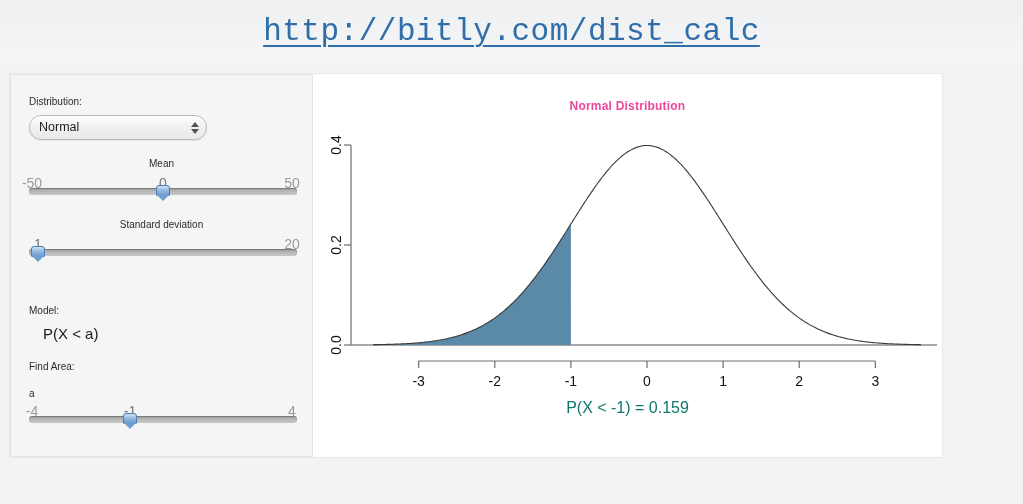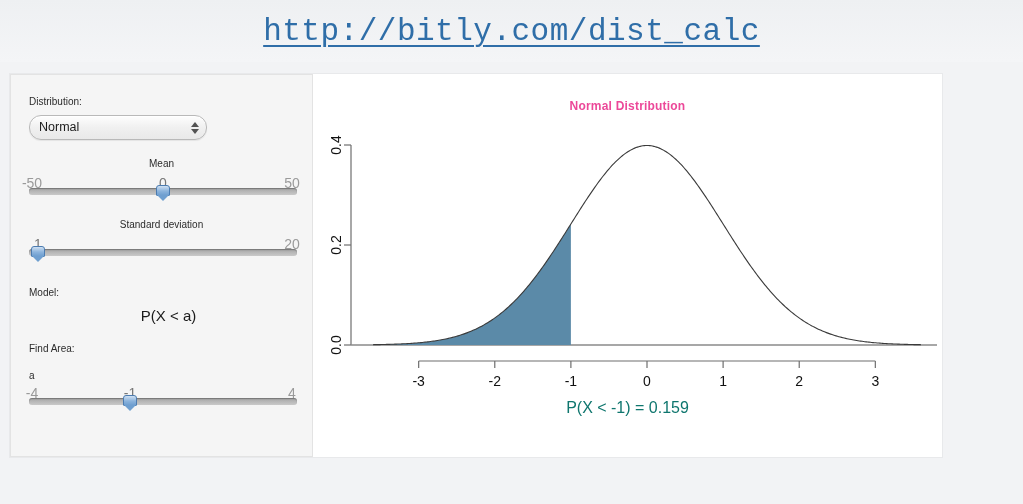--- a/index.html
+++ b/index.html
@@ -132,21 +132,20 @@
     border-left: 6px solid transparent;
     border-right: 6px solid transparent;
     border-top: 6px solid #6f9fd0;
   }
 
   .model-expr {
     font-size: 15px;
     color: #1a1a1a;
     margin: 6px 0 0 14px;
     line-height: 20px;
-    text-align: center;
   }
 
   
   .plot-area {
     position: absolute;
     left: 303px; top: 0;
     width: 629px; height: 383px;
     background: #ffffff;
   }
   .plot-title {
@@ -213,21 +212,21 @@
           <span class="tick-label cur" style="left:9px;">1</span>
           <span class="tick-label" style="left:263px;">20</span>
         </div>
         <div class="slider-track"></div>
         <div class="slider-handle" style="left:9px;">
           <div class="shield"></div>
           <div class="point"></div>
         </div>
       </div>
 
-      <div class="field-label" style="margin-top:24px;">Model:</div>
+      <div class="field-label" style="margin-top:42px;">Model:</div>
       <div class="model-expr">P(X &lt; a)</div>
 
       <div class="field-label" style="margin-top:16px;">Find Area:</div>
 
       <div class="field-label" style="margin-top:13px;margin-bottom:2px;">a</div>
       <div class="slider-wrap">
         <div class="slider-ticks">
           <span class="tick-label" style="left:3px;">-4</span>
           <span class="tick-label cur" style="left:101px;">-1</span>
           <span class="tick-label" style="left:263px;">4</span>

